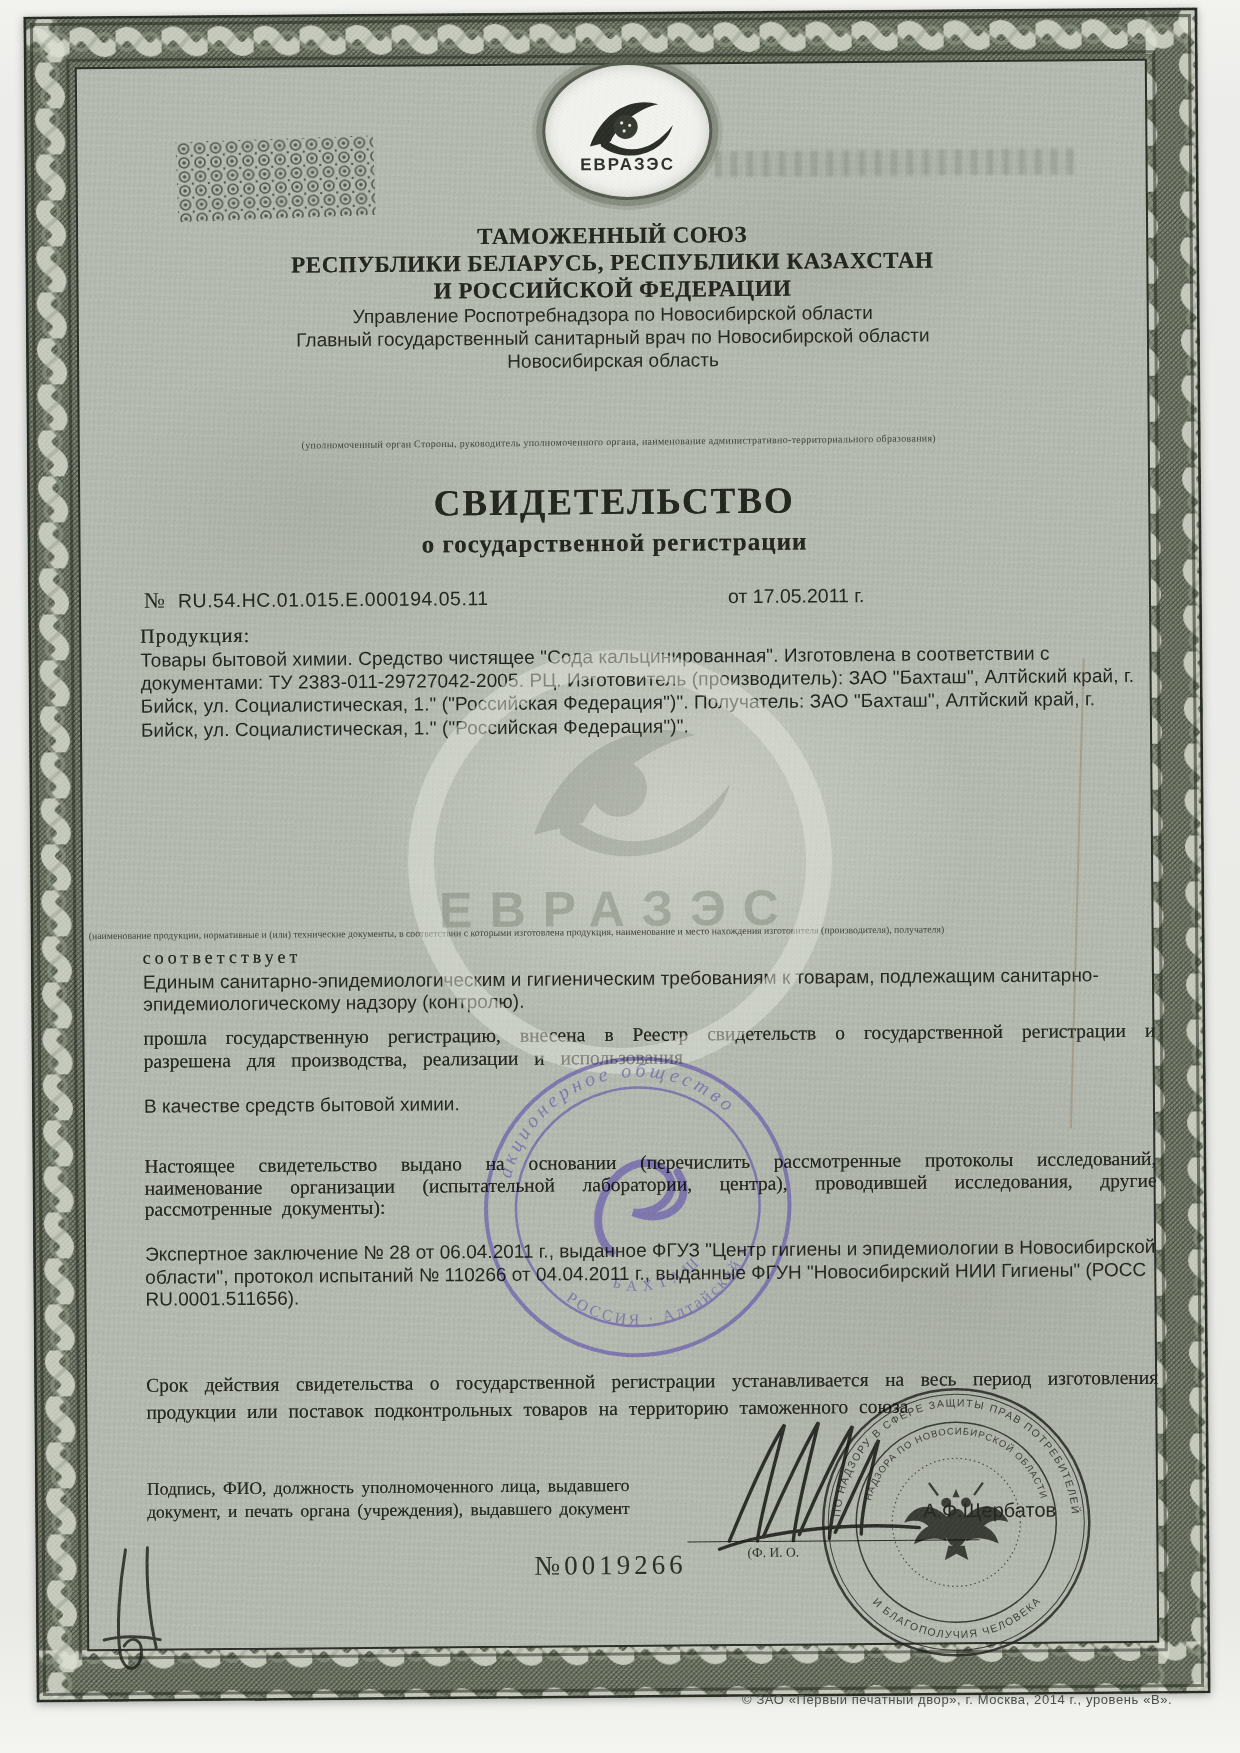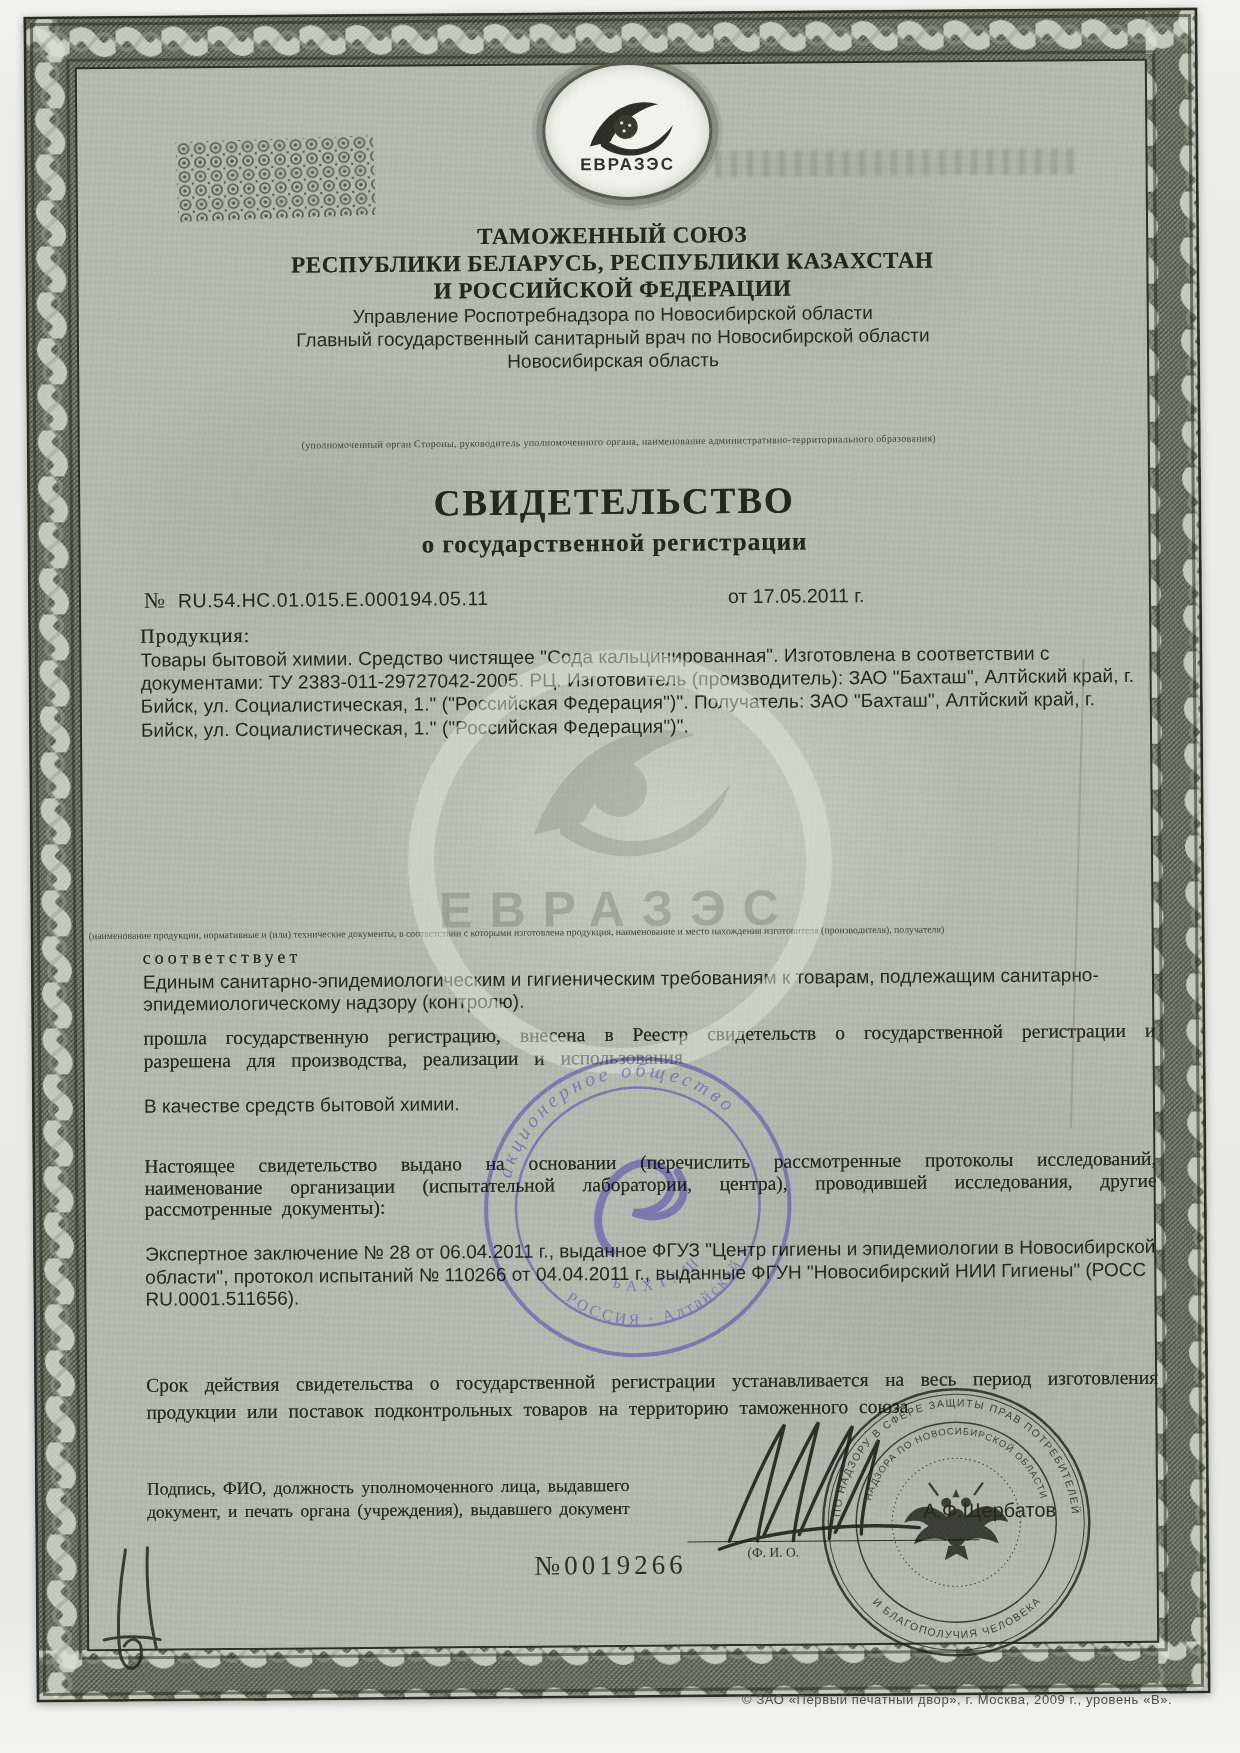--- a/index.html
+++ b/index.html
@@ -273,13 +273,13 @@
       <g stroke="#23251f" stroke-width="3" fill="none" stroke-linecap="round" opacity=".85">
         <path d="M42 6 C36 40 32 84 36 110 C39 128 54 130 57 112 C59 96 48 90 40 102"></path>
         <path d="M64 4 C62 40 66 78 72 104"></path>
         <path d="M20 96 C36 92 58 92 76 96"></path>
       </g>
     </svg>
 
   </div>
 </div>
 
-<div class="abs footer">© ЗАО «Первый печатный двор»,  г. Москва,  2009 г., уровень «В».</div>
+<div class="abs footer">© ЗАО «Первый печатный двор»,  г. Москва,  2014 г., уровень «В».</div>
 
 </body></html>

